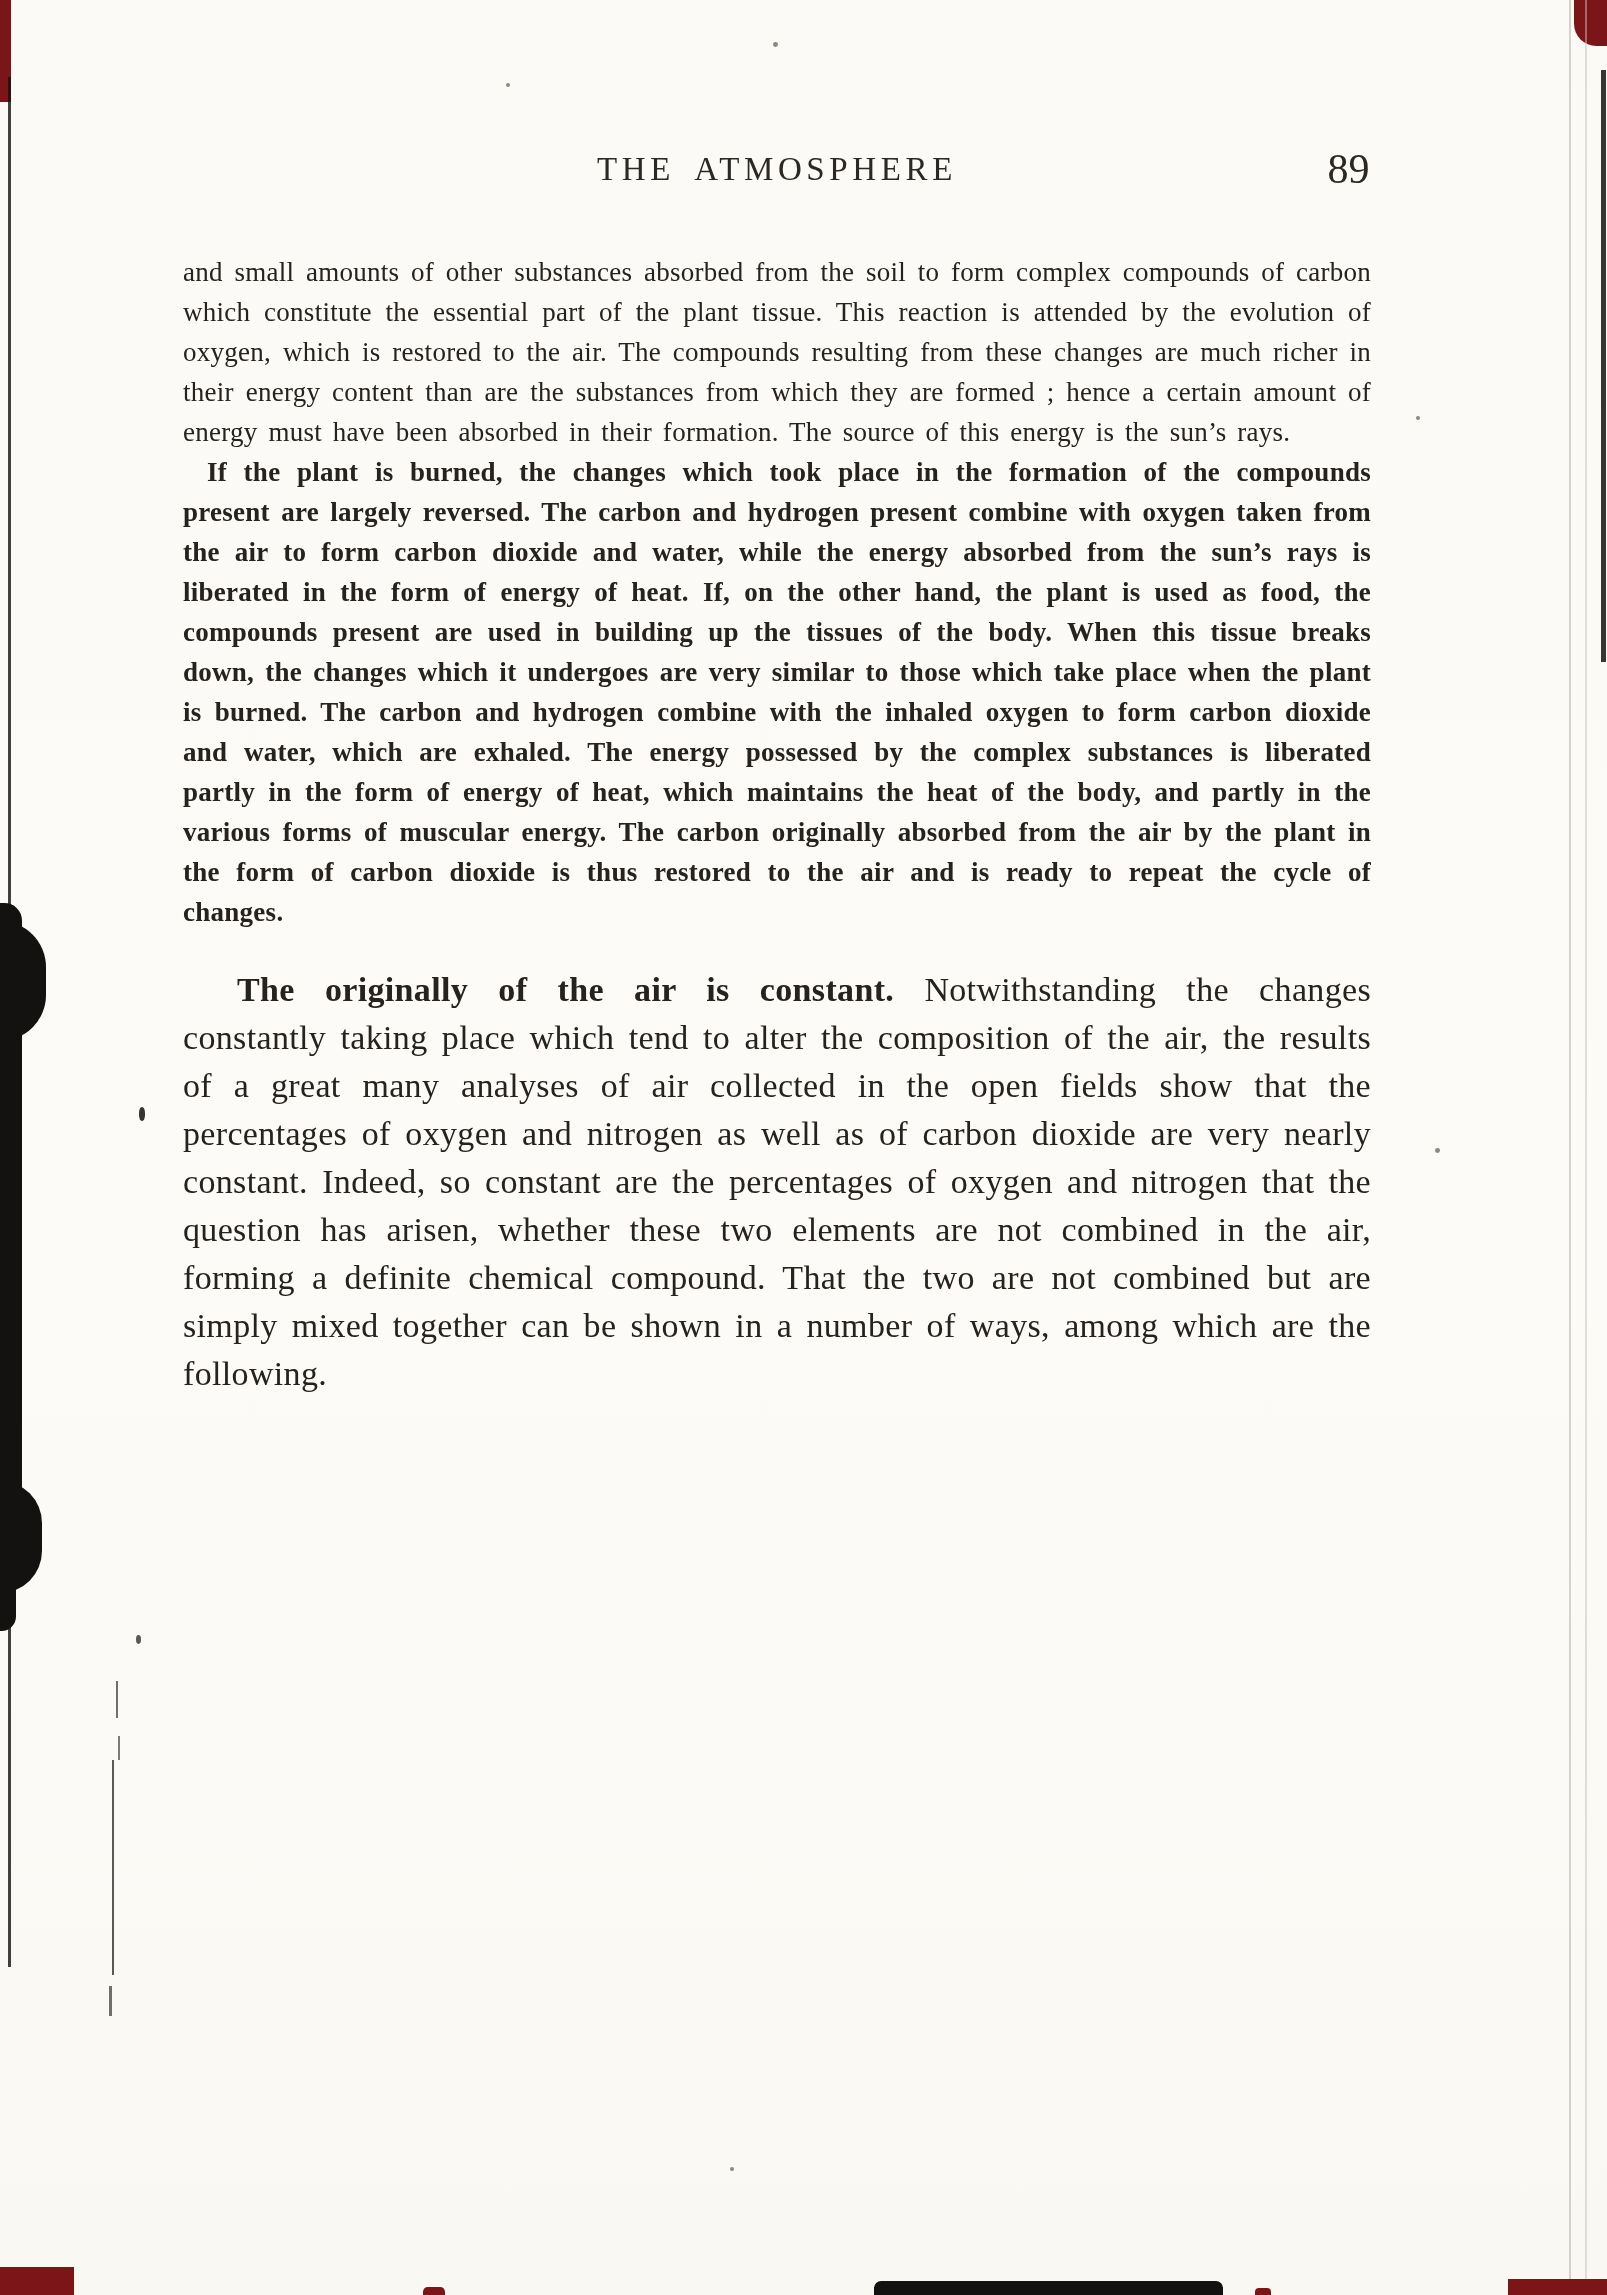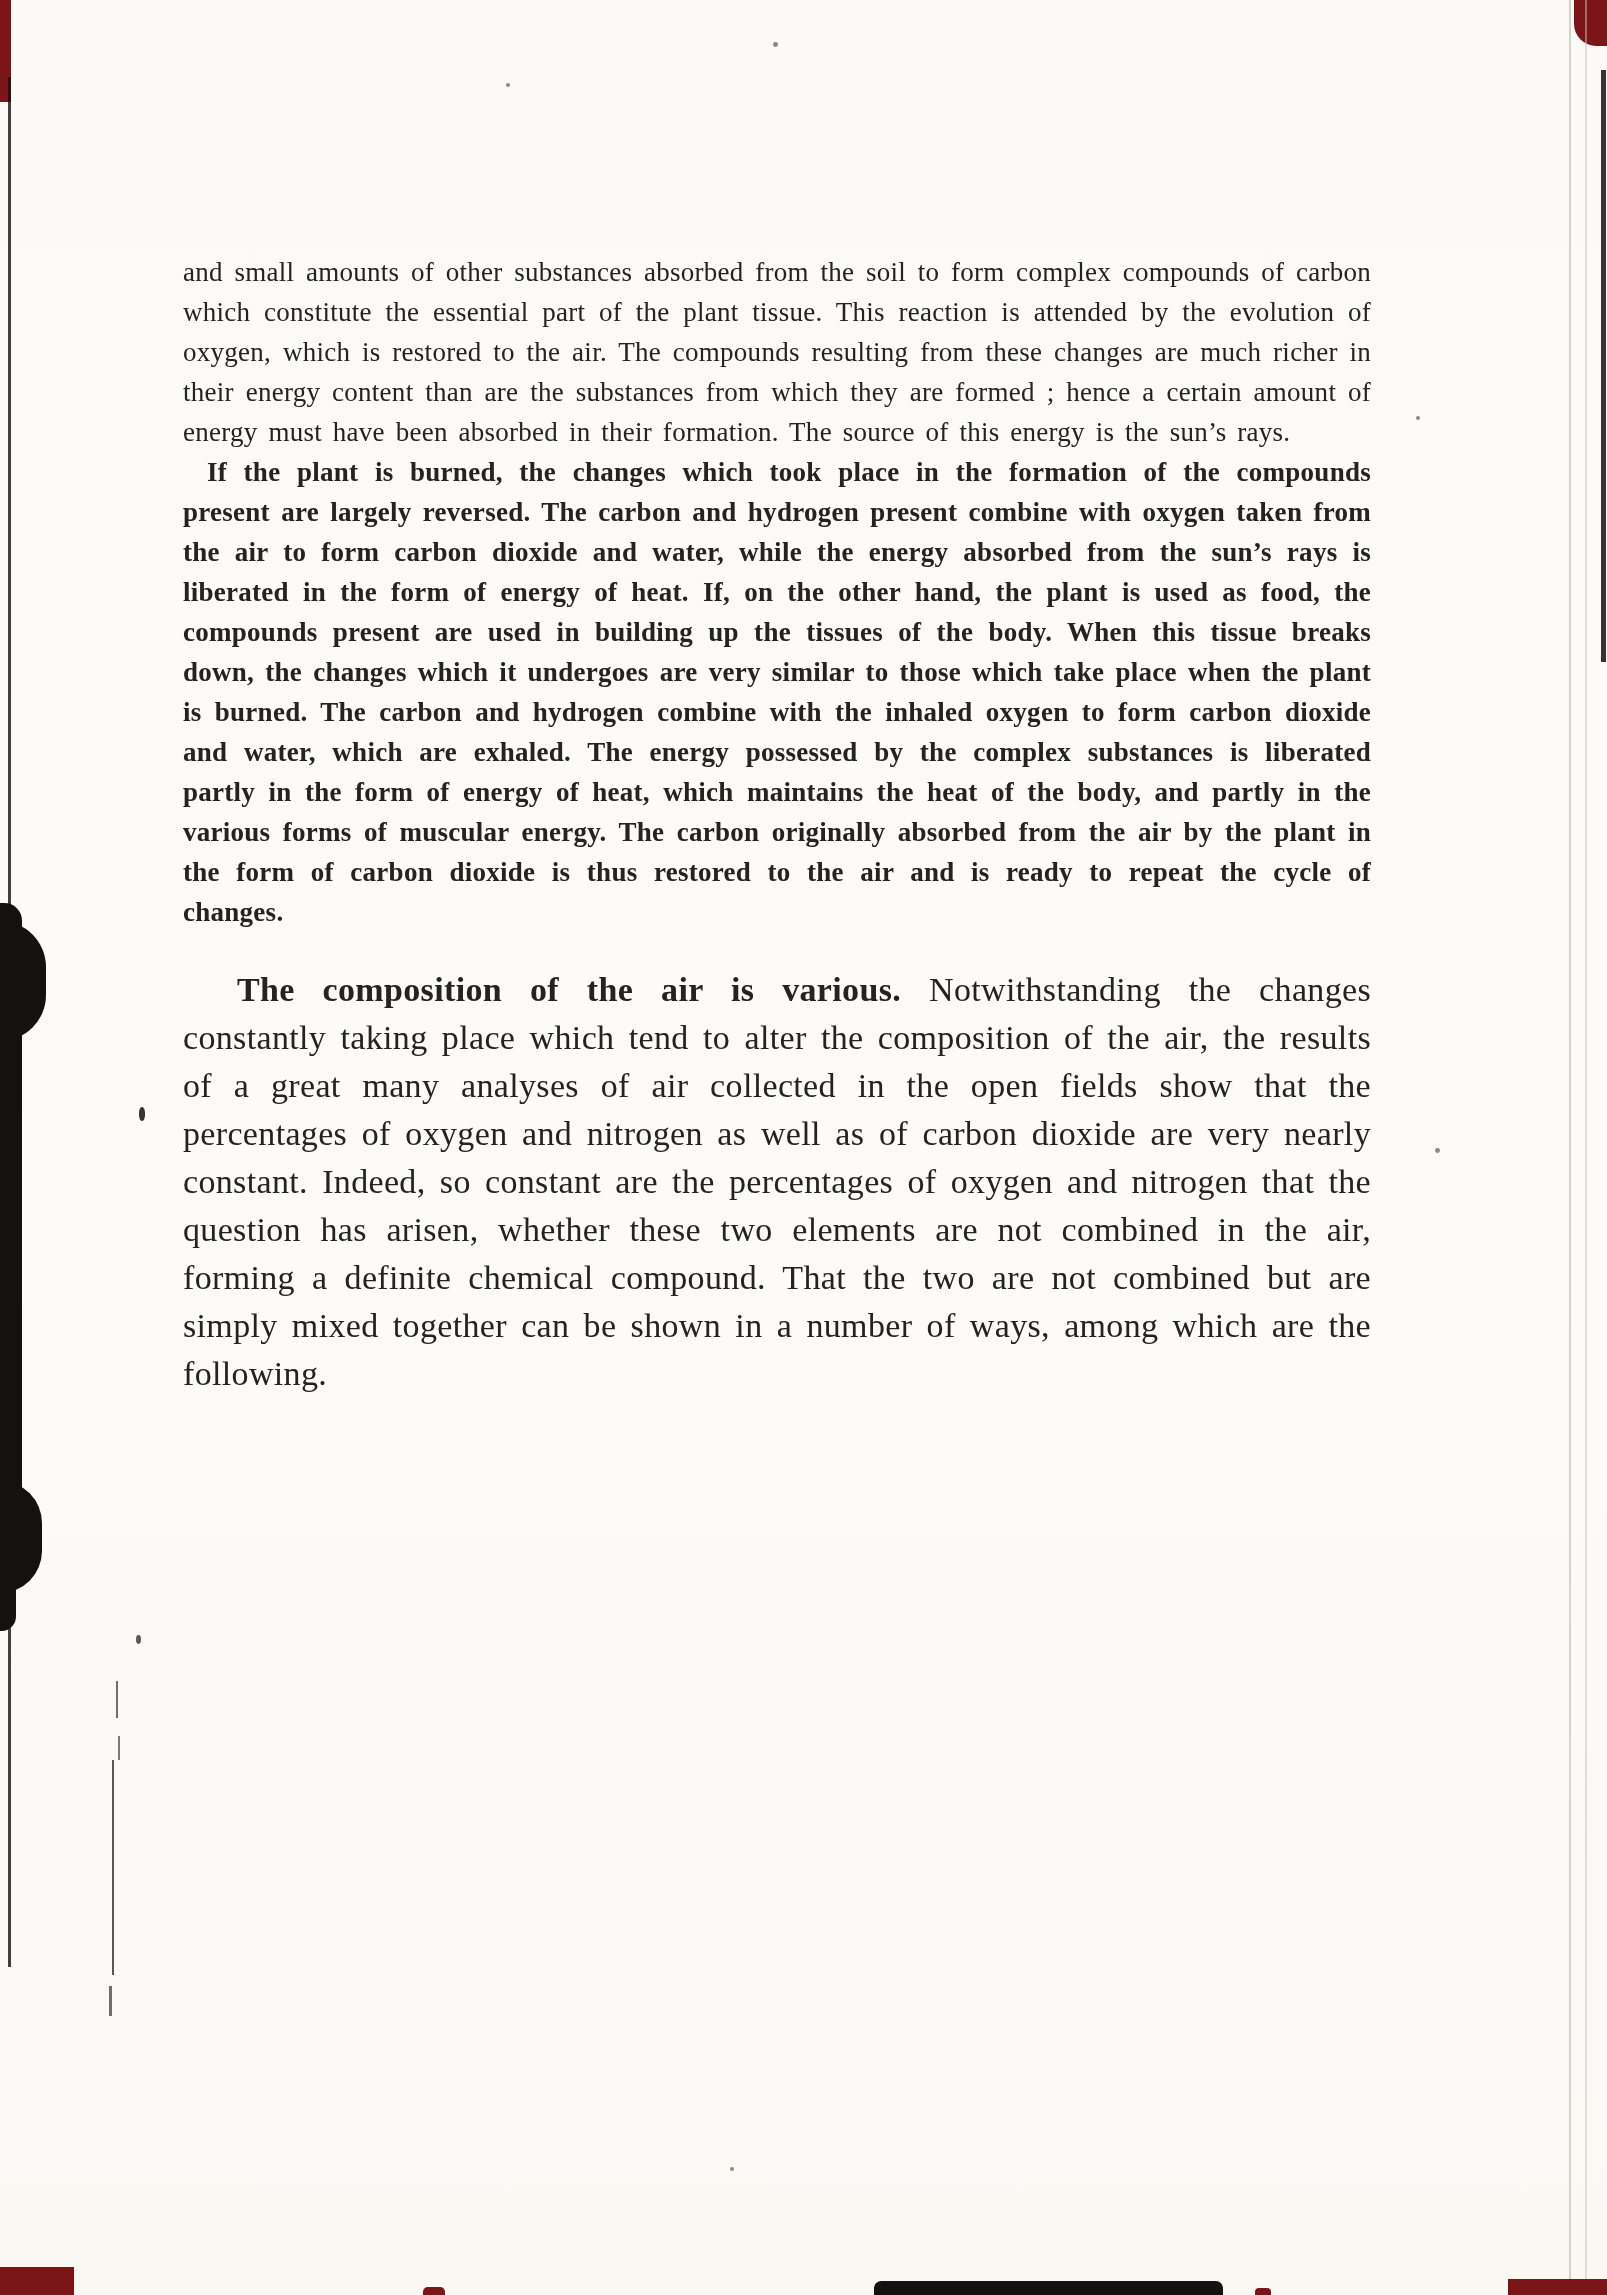--- a/index.html
+++ b/index.html
@@ -71,26 +71,30 @@
   .art { position: absolute; }
   .red { background: #7c1518; }
   .ink { background: #141210; }
   .speck { background: #8d8880; border-radius: 50%; }
 </style>
 </head>
 <body>
 
 <div class="sheet">
 
+  <div class="page-header">
+    <div class="running-title">THE ATMOSPHERE</div>
+    <div class="page-number">89</div>
+  </div>
 
   <div class="text-block">
     <p class="para">and small amounts of other substances absorbed from the soil to form complex compounds of carbon which constitute the essential part of the plant tissue.  This reaction is attended by the evolution of oxygen, which is restored to the air.  The compounds resulting from these changes are much richer in their energy content than are the substances from which they are formed ; hence a certain amount of energy must have been absorbed in their formation.  The source of this energy is the sun’s rays.</p>
     <p class="para indent">If the plant is burned, the changes which took place in the formation of the compounds present are largely reversed.  The carbon and hydrogen present combine with oxygen taken from the air to form carbon dioxide and water, while the energy absorbed from the sun’s rays is liberated in the form of energy of heat.  If, on the other hand, the plant is used as food, the compounds present are used in building up the tissues of the body.  When this tissue breaks down, the changes which it undergoes are very similar to those which take place when the plant is burned.  The carbon and hydrogen combine with the inhaled oxygen to form carbon dioxide and water, which are exhaled.  The energy possessed by the complex substances is liberated partly in the form of energy of heat, which maintains the heat of the body, and partly in the various forms of muscular energy.  The carbon originally absorbed from the air by the plant in the form of carbon dioxide is thus restored to the air and is ready to repeat the cycle of changes.</p>
     <p class="para large">
-      <span class="lead">The composition of the air is various.</span>
+      <span class="lead">The originally of the air is constant.</span>
       <span>Notwithstanding the changes constantly taking place which tend to alter the composition of the air, the results of a great many analyses of air collected in the open fields show that the percentages of oxygen and nitrogen as well as of carbon dioxide are very nearly constant.  Indeed, so constant are the percentages of oxygen and nitrogen that the question has arisen, whether these two elements are not combined in the air, forming a definite chemical compound.  That the two are not combined but are simply mixed together can be shown in a number of ways, among which are the following.</span>
     </p>
   </div>
 
   <div class="art red" style="left:0; top:0; width:11.2px; height:102px;"></div>
   <div class="art ink" style="left:8px; top:77px; width:3.2px; height:1890px; opacity:.8;"></div>
 
   <div class="art red" style="left:1574px; top:0; width:34px; height:46px; border-radius:0 0 0 22.4px;"></div>
   <div class="art ink" style="left:1601px; top:70px; width:4.8px; height:592px; opacity:.85;"></div>
   <div class="art" style="left:1569px; top:0; width:2.4px; height:2295px; background:#bcb7af; opacity:.6;"></div>

